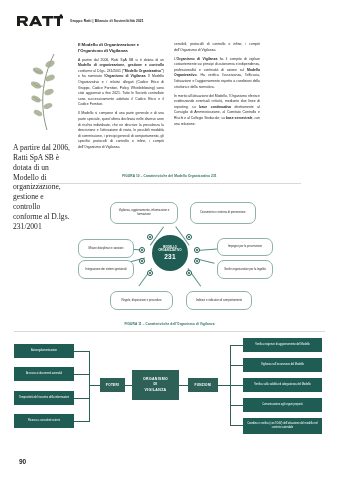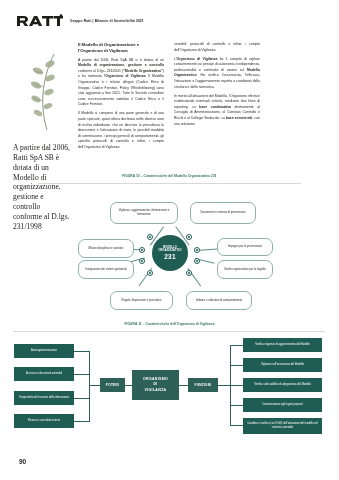--- a/index.html
+++ b/index.html
@@ -152,21 +152,21 @@
     <ellipse cx="34" cy="54" rx="4.5" ry="2.6" transform="rotate(-18 34 54)"></ellipse>
     <ellipse cx="24" cy="61" rx="4.5" ry="2.6" transform="rotate(26 24 61)"></ellipse>
   </g>
   <g fill="none" stroke="#6c7757" stroke-width=".7">
     <path d="M29 20 C24 21 21 19 20 17"></path>
     <path d="M29 34 C24 35 21 33 20 31"></path>
     <path d="M29 48 C24 49 21 47 20 45"></path>
   </g>
 </svg>
 
-<div class="pullquote">A partire dal 2006, Ratti SpA SB è dotata di un Modello di organizzazione, gestione e controllo conforme al D.lgs. 231/1998</div>
+<div class="pullquote">A partire dal 2006, Ratti SpA SB è dotata di un Modello di organizzazione, gestione e controllo conforme al D.lgs. 231/2001</div>
 
 <div class="col col-mid">
   <h2>Il Modello di Organizzazione e l'Organismo di Vigilanza</h2>
   <p>A partire dal 2006, Ratti SpA SB si è dotata di un <b>Modello di organizzazione, gestione e controllo</b> conforme al D.lgs. 231/2001 (<b>"Modello Organizzativo"</b>) e ha nominato l'<b>Organismo di Vigilanza</b>. Il Modello Organizzativo e i relativi allegati (Codice Etico di Gruppo, Codice Fornitori, Policy Whistleblowing) sono stati aggiornati a fine 2021. Tutte le Società controllate sono successivamente adottato il Codice Etico e il Codice Fornitori.</p>
   <p>Il Modello si compone di una parte generale e di una parte speciale, quest'ultima declinata nelle diverse aree di rischio individuate, che ne descrive la prevalenza la descrizione e l'attivazione di reato, le possibili modalità di commissione, i principi generali di comportamento, gli specifici protocolli di controllo e infine, i compiti dell'Organismo di Vigilanza.</p>
 </div>
 
 <div class="col col-right">
   <p>sensibili, protocolli di controllo e infine, i compiti dell'Organismo di Vigilanza.</p>
   <p>L'<b>Organismo di Vigilanza</b> ha il compito di vigilare costantemente sui principi di autonomia e indipendenza, professionalità e continuità di azione sul <b>Modello Organizzativo</b>. Ha verifica l'osservanza, l'efficacia, l'attuazione e l'aggiornamento rispetto a condizioni della struttura e della normativa.</p>

